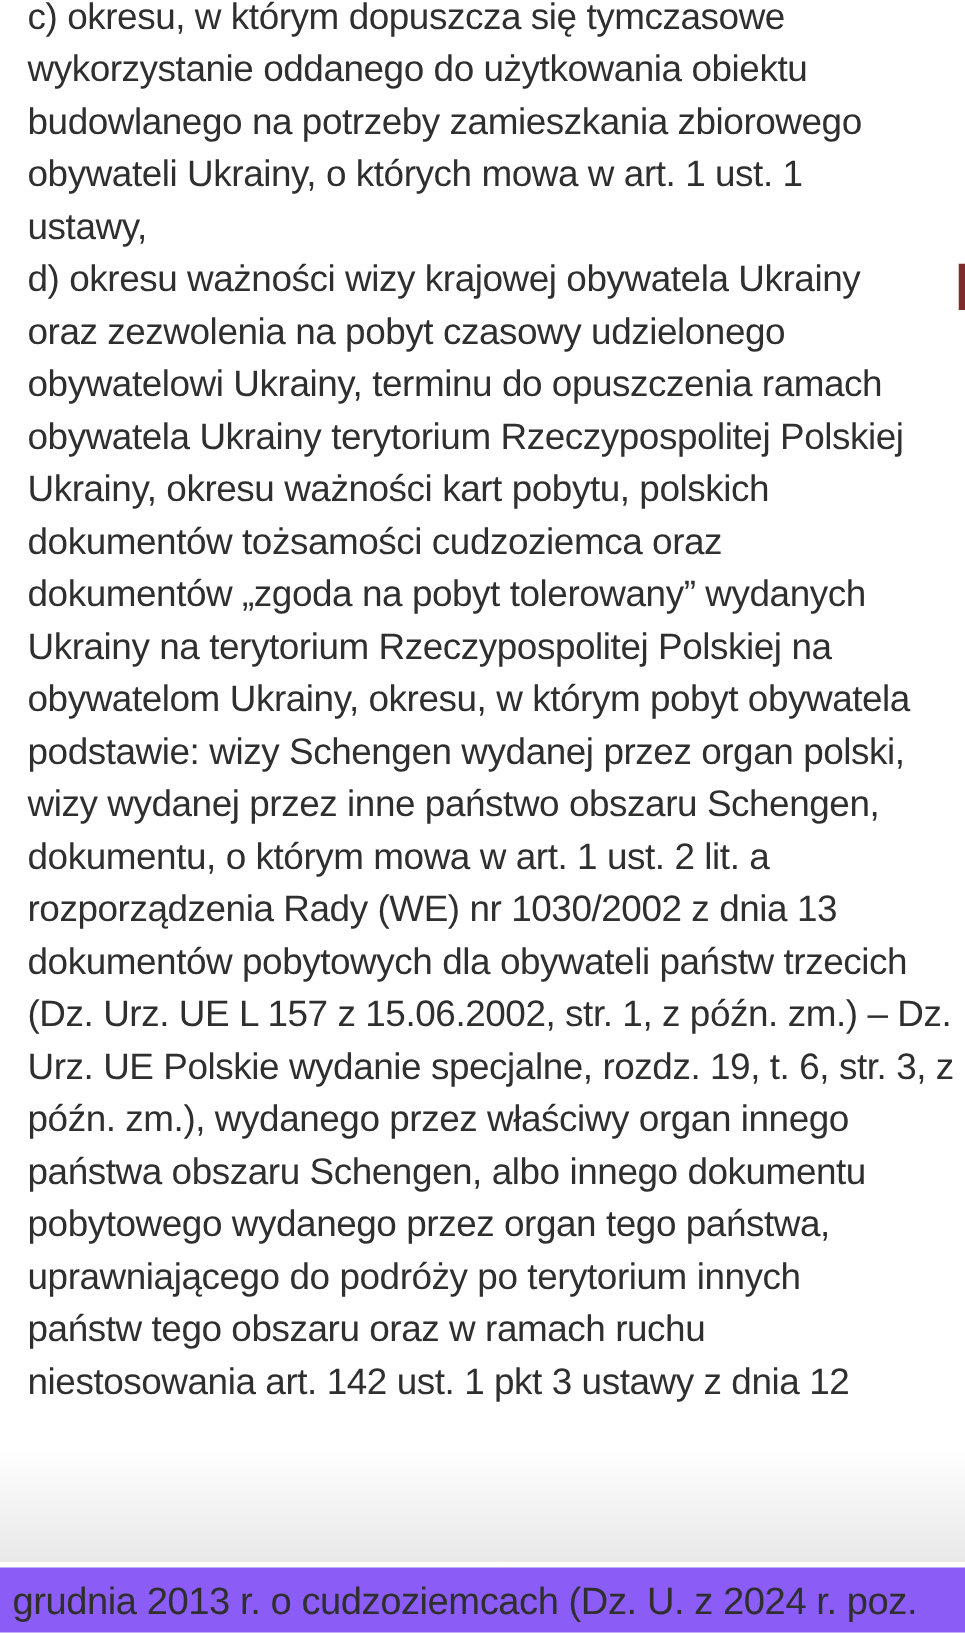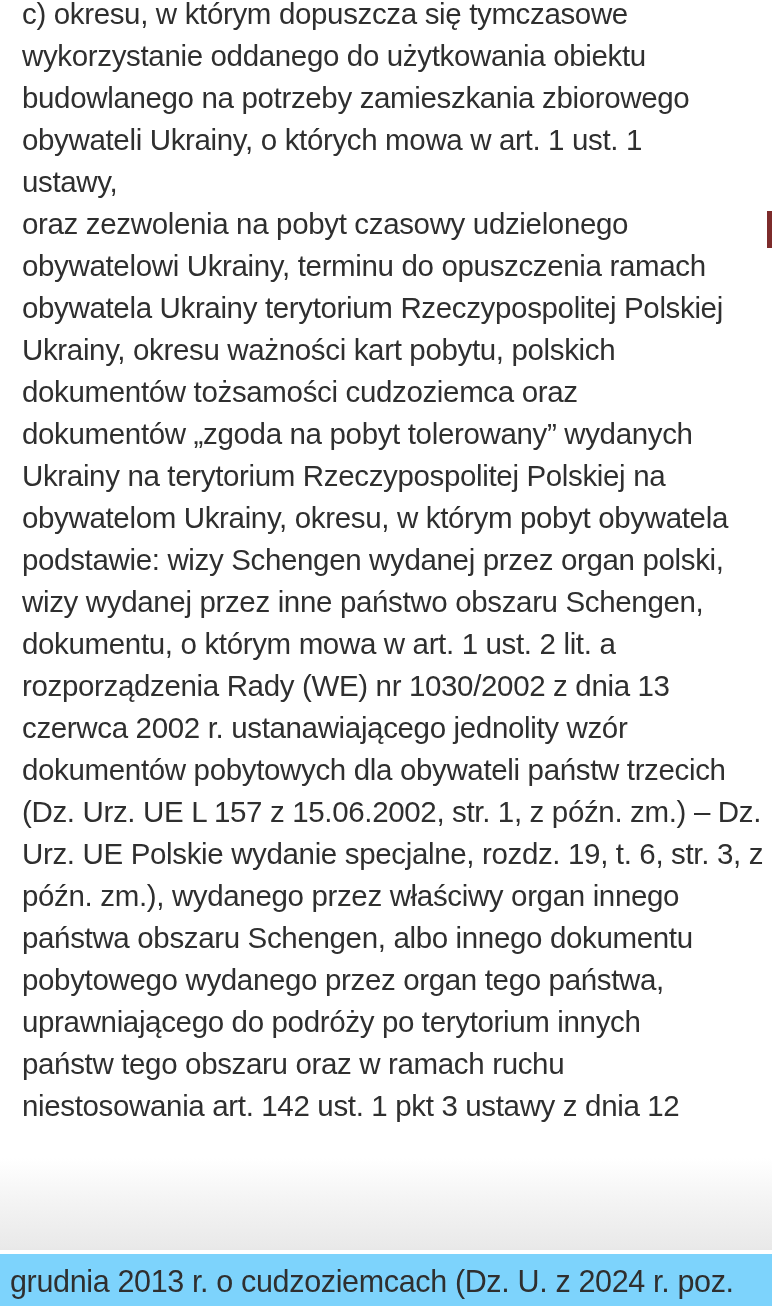--- a/index.html
+++ b/index.html
@@ -50,21 +50,21 @@
     height: 42px;
   }
 
   
   .bottom-overlay {
     position: absolute;
     top: 1254px;
     left: 0;
     width: 772px;
     height: 52px;
-    background: #7dd3fc;
+    background: #8b5cf6;
   }
   .bottom-overlay .overlay-line {
     padding: 5px 0 0 10px;
     color: #2f2f2f;
     font-size: 30.5px;
     line-height: 44px;
     letter-spacing: -0.35px;
     white-space: nowrap;
   }
 
@@ -81,33 +81,33 @@
 </head>
 <body>
 
 <div class="doc-viewport">
   <div class="doc-lines">
       <div class="line">c) okresu, w którym dopuszcza się tymczasowe</div>
       <div class="line">wykorzystanie oddanego do użytkowania obiektu</div>
       <div class="line">budowlanego na potrzeby zamieszkania zbiorowego</div>
       <div class="line">obywateli Ukrainy, o których mowa w art. 1 ust. 1</div>
       <div class="line">ustawy,</div>
+      <div class="line">d) okresu ważności wizy krajowej obywatela Ukrainy</div>
       <div class="line">oraz zezwolenia na pobyt czasowy udzielonego</div>
       <div class="line">obywatelowi Ukrainy, terminu do opuszczenia ramach</div>
       <div class="line">obywatela Ukrainy terytorium Rzeczypospolitej Polskiej</div>
       <div class="line">Ukrainy, okresu ważności kart pobytu, polskich</div>
       <div class="line">dokumentów tożsamości cudzoziemca oraz</div>
       <div class="line">dokumentów „zgoda na pobyt tolerowany” wydanych</div>
       <div class="line">Ukrainy na terytorium Rzeczypospolitej Polskiej na</div>
       <div class="line">obywatelom Ukrainy, okresu, w którym pobyt obywatela</div>
       <div class="line">podstawie: wizy Schengen wydanej przez organ polski,</div>
       <div class="line">wizy wydanej przez inne państwo obszaru Schengen,</div>
       <div class="line">dokumentu, o którym mowa w art. 1 ust. 2 lit. a</div>
       <div class="line">rozporządzenia Rady (WE) nr 1030/2002 z dnia 13</div>
-      <div class="line">czerwca 2002 r. ustanawiającego jednolity wzór</div>
       <div class="line">dokumentów pobytowych dla obywateli państw trzecich</div>
       <div class="line">(Dz. Urz. UE L 157 z 15.06.2002, str. 1, z późn. zm.) – Dz.</div>
       <div class="line">Urz. UE Polskie wydanie specjalne, rozdz. 19, t. 6, str. 3, z</div>
       <div class="line">późn. zm.), wydanego przez właściwy organ innego</div>
       <div class="line">państwa obszaru Schengen, albo innego dokumentu</div>
       <div class="line">pobytowego wydanego przez organ tego państwa,</div>
       <div class="line">uprawniającego do podróży po terytorium innych</div>
       <div class="line">państw tego obszaru oraz w ramach ruchu</div>
       <div class="line">niestosowania art. 142 ust. 1 pkt 3 ustawy z dnia 12</div>
     </div>

